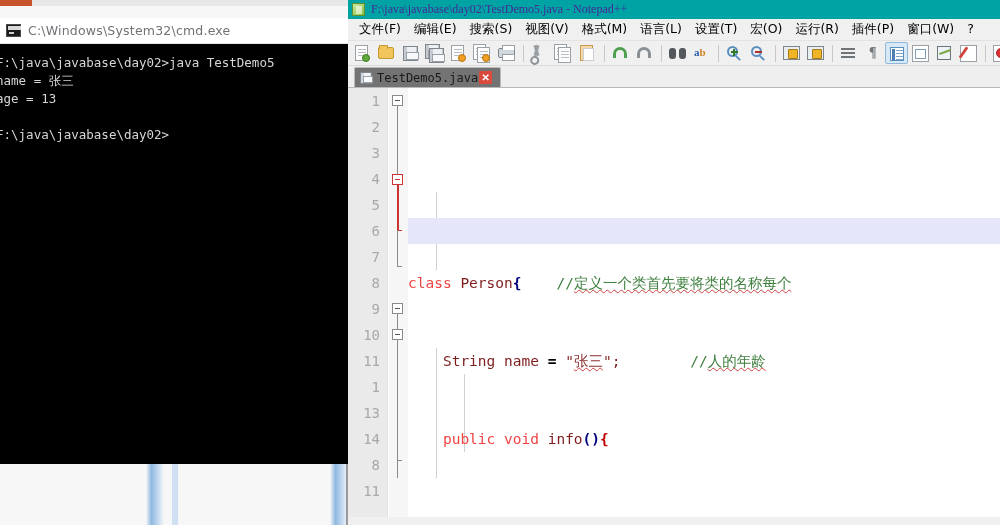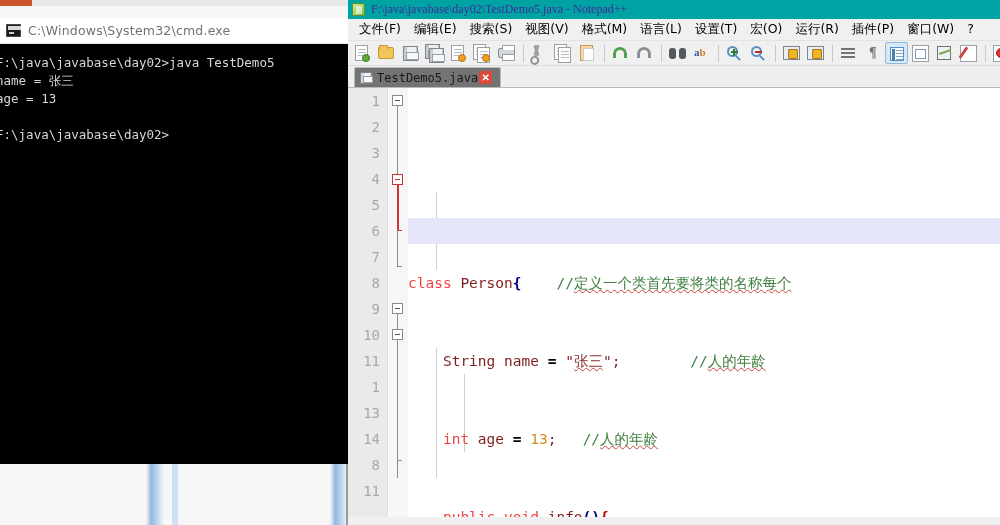--- a/index.html
+++ b/index.html
@@ -438,21 +438,20 @@
       </div>
 
       <div class="code">
         <div class="indent-guide" style="left:28px;top:156px;height:26px"></div>
         <div class="indent-guide" style="left:28px;top:104px;height:26px"></div>
         <div class="indent-guide" style="left:28px;top:260px;height:130px"></div>
         <div class="indent-guide" style="left:56px;top:286px;height:78px"></div>
 
         <div class="row"><span class="kw">class</span><span class="plain"> Person</span><span class="br">{</span><span class="cmt">    //</span><span class="cmt squig">定义一个类首先要将类的名称每个</span></div>
         <div class="row"><span class="plain">    String name </span><span class="op">=</span><span class="str"> "</span><span class="str squig">张三</span><span class="str">"</span><span class="plain">;</span><span class="cmt">        //</span><span class="cmt squig">人的年龄</span></div>
-        <div class="row"><span class="kw">    int</span><span class="plain"> age </span><span class="op">=</span><span class="num"> 13</span><span class="plain">;</span><span class="cmt">   //</span><span class="cmt squig">人的年龄</span></div>
         <div class="row"><span class="kw">    public void</span><span class="plain"> info</span><span class="br">()</span><span class="brr">{</span></div>
         
         
         
         
         
         
         
         
         

